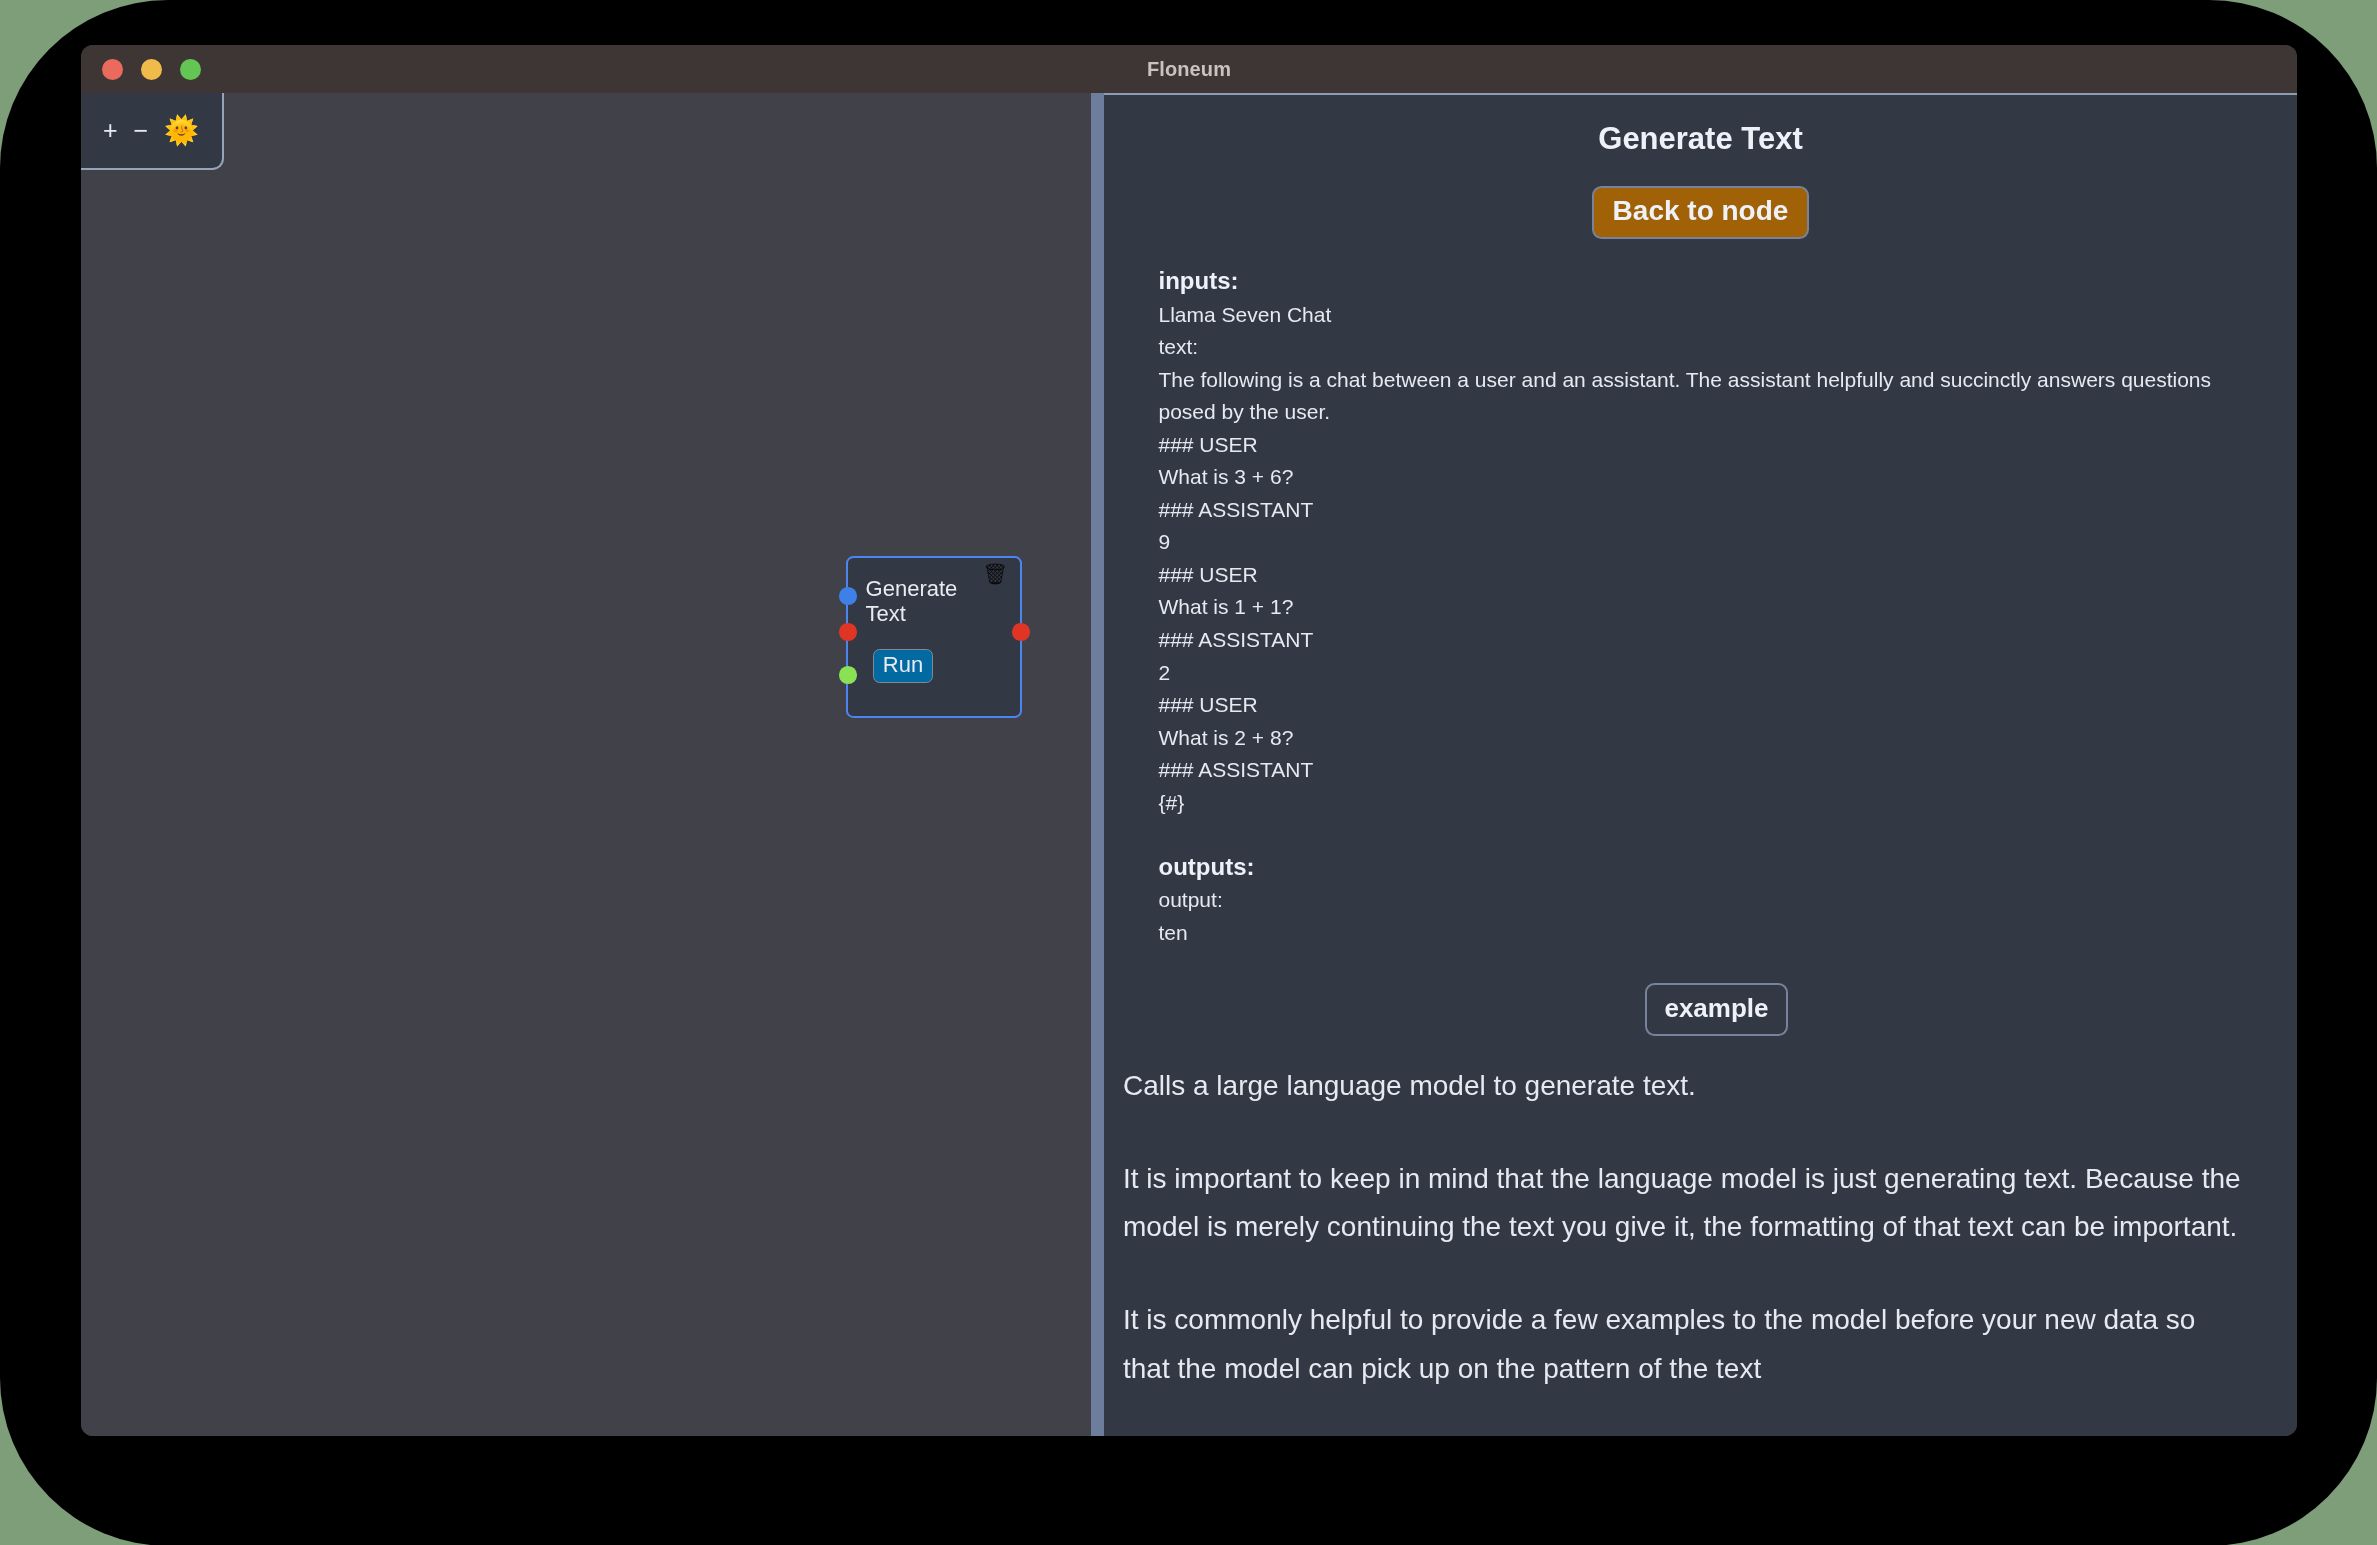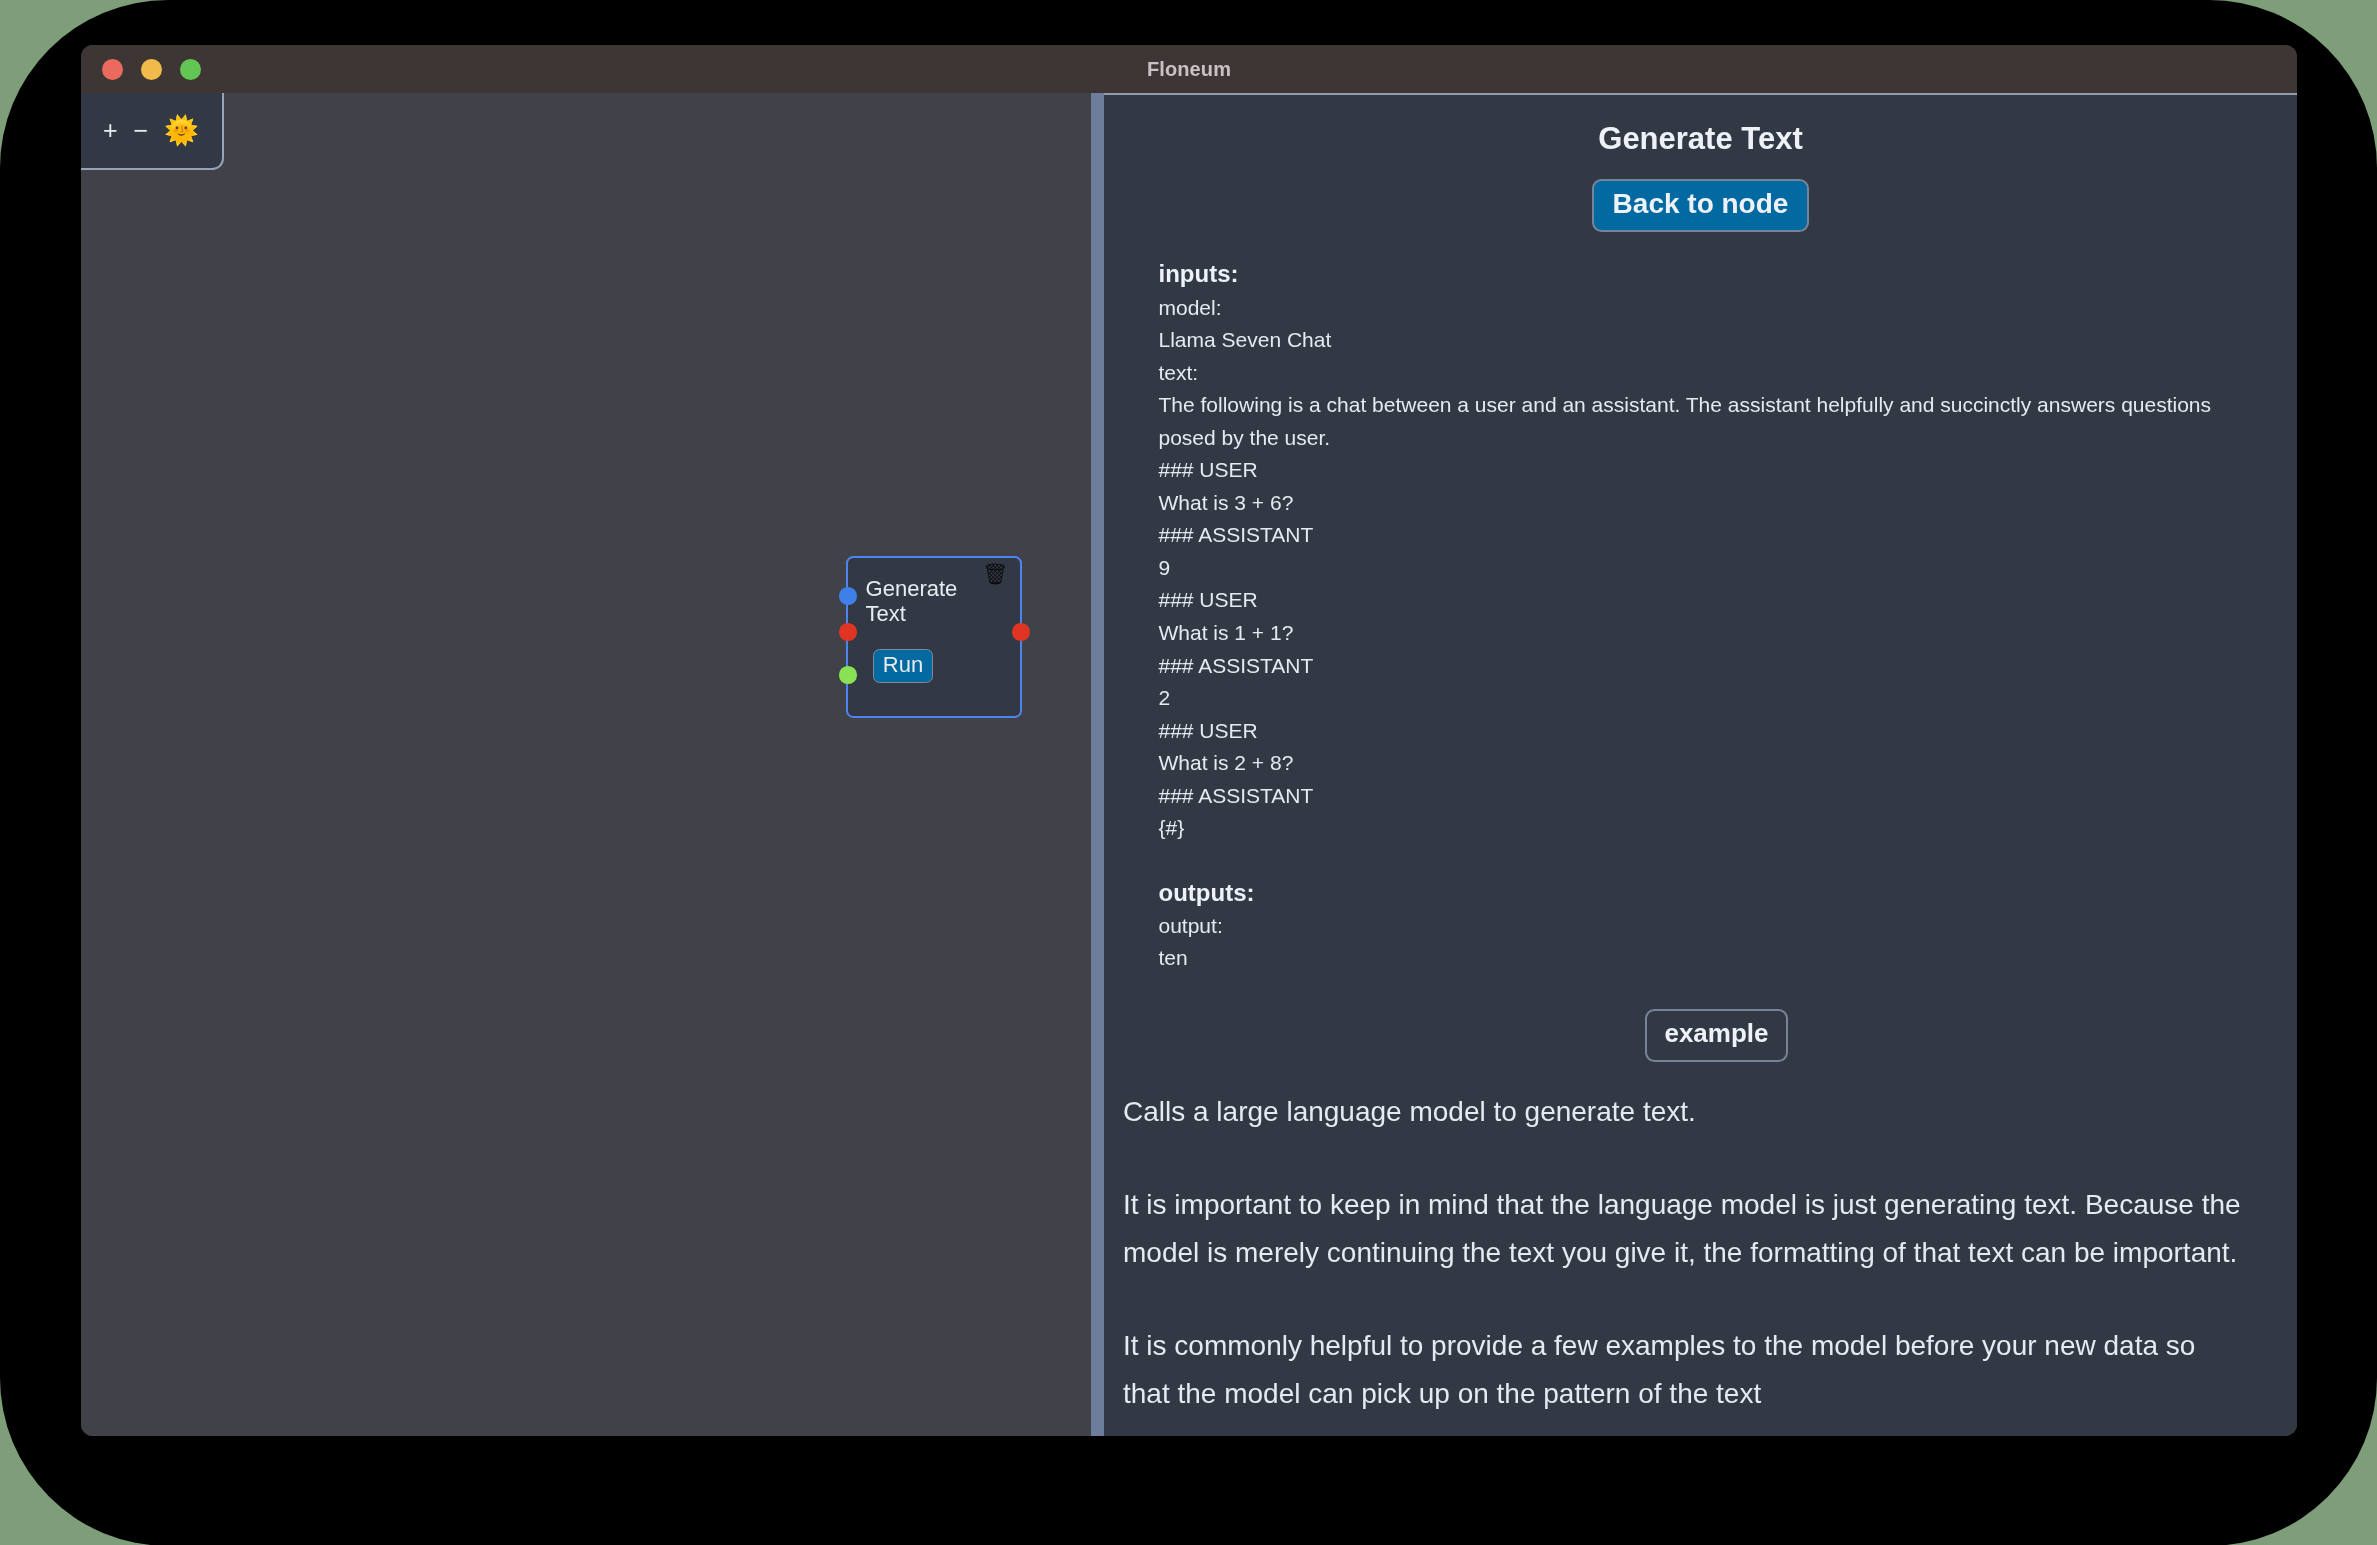--- a/index.html
+++ b/index.html
@@ -210,23 +210,23 @@
   #panel-header {
     text-align: center;
     padding-top: 26px;
   }
   #panel-title {
     color: #eef2f8;
     font-size: 31px;
     font-weight: bold;
   }
   #back-to-node-button {
-    margin-top: 22px;
+    margin-top: 29px;
     padding: 7.3px 19px 10.2px 19px;
-    background: #0369a1;
+    background: #a16207;
     border: 2.2px solid #76839a;
     border-radius: 9.5px;
     color: #eef2f8;
     font-size: 28px;
     font-weight: bold;
     font-family: "Liberation Sans", sans-serif;
     cursor: pointer;
   }
 
   #io-block {
@@ -325,21 +325,20 @@
         <div id="panel-header">
           <div id="panel-title">Generate Text</div>
           <button id="back-to-node-button">Back to node</button>
         </div>
 
         <div id="io-block">
 
           <div class="section-heading">inputs:</div>
 
           <div>
-            <div class="io-label">model:</div>
             <div class="io-value">Llama Seven Chat</div>
           </div>
 
           <div>
             <div class="io-label">text:</div>
             <div class="io-value">The following is a chat between a user and an assistant. The assistant helpfully and succinctly answers questions posed by the user.
 ### USER
 What is 3 + 6?
 ### ASSISTANT
 9

